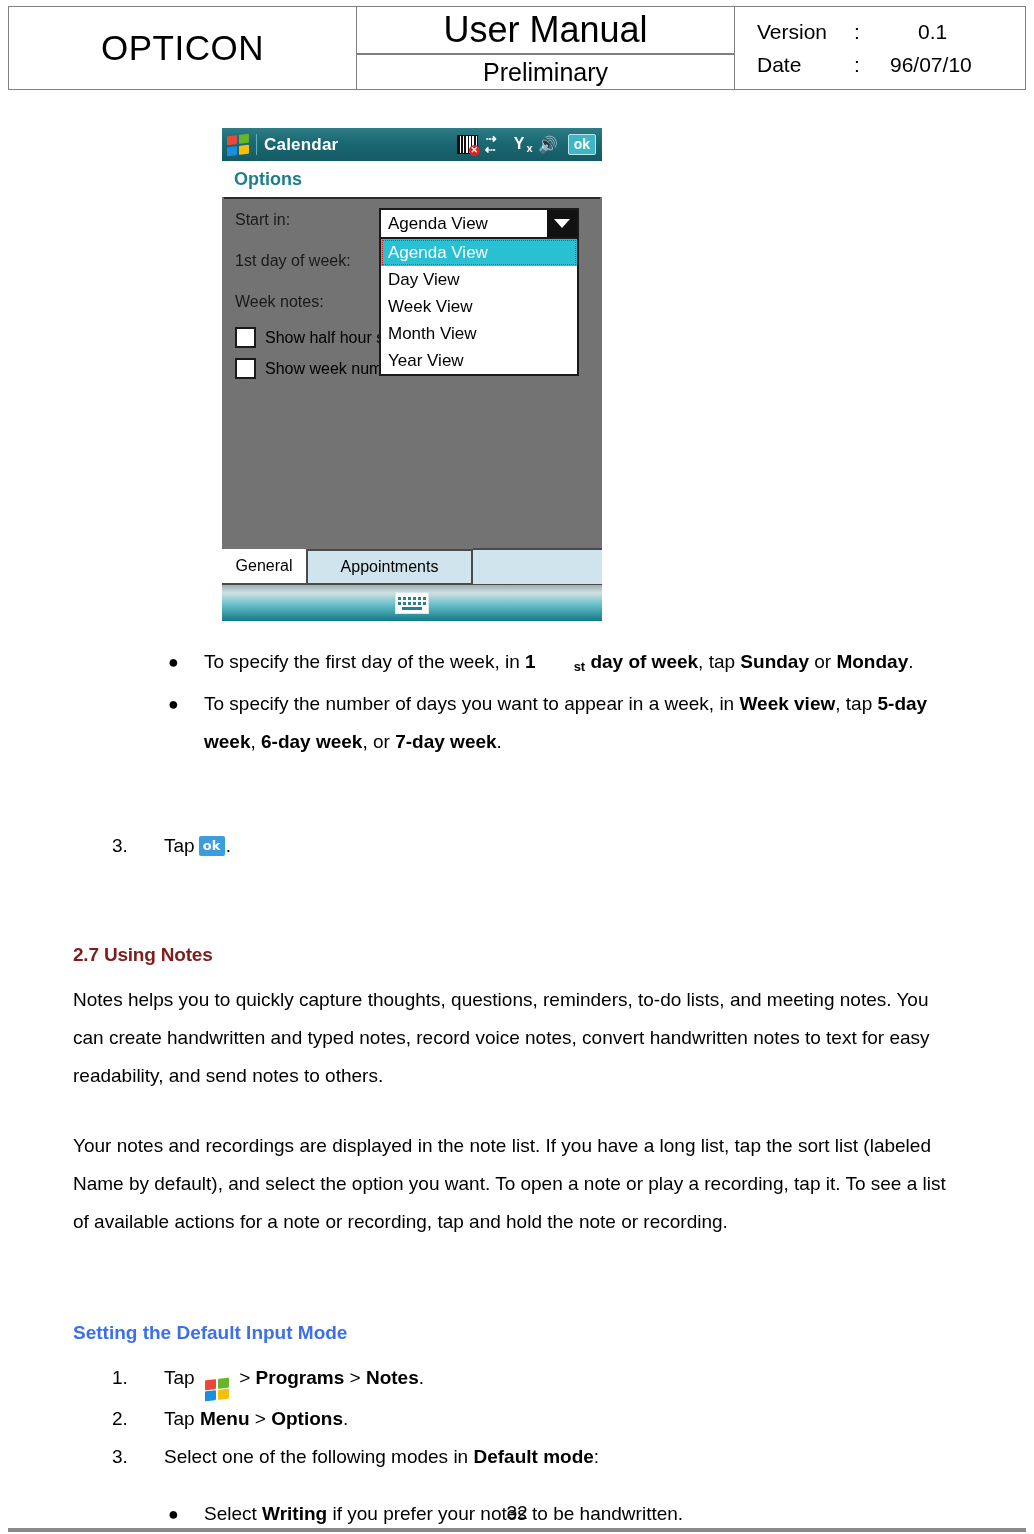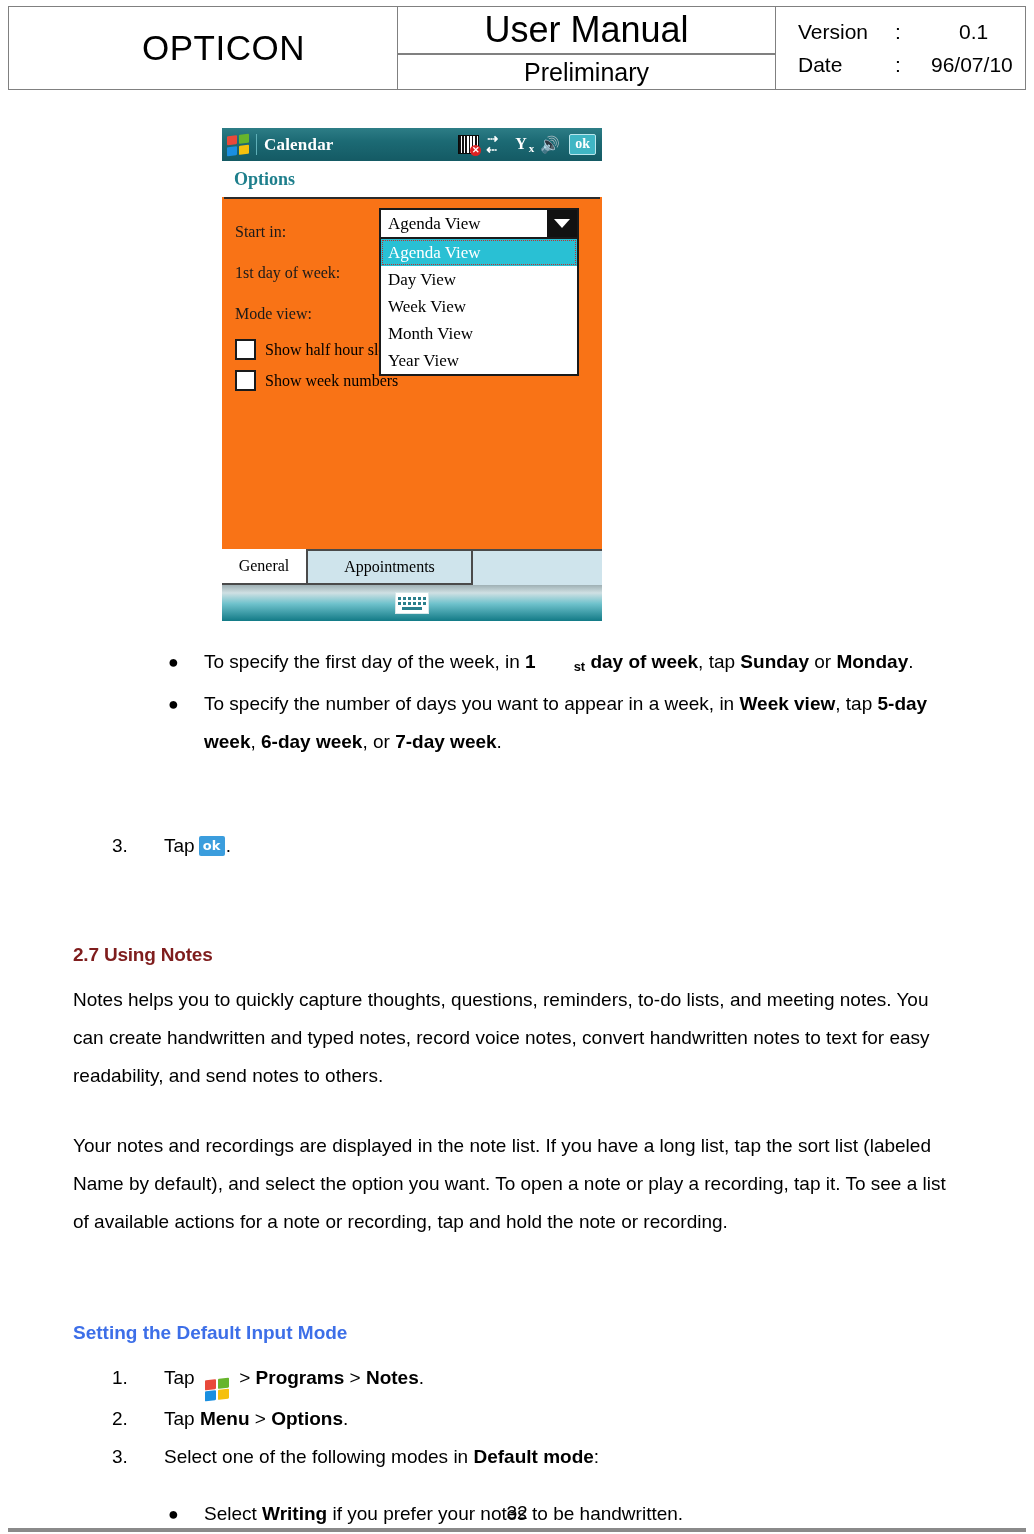--- a/index.html
+++ b/index.html
@@ -19,21 +19,20 @@
   
   .doc-header {
     position: absolute;
     left: 8px;
     top: 6px;
     width: 1018px;
     height: 84px;
     border: 1.5px solid #808080;
     box-sizing: border-box;
     display: flex;
-    padding-left: 41px;
   }
   .hdr-cell-logo {
     width: 348px;
     border-right: 1.5px solid #808080;
     display: flex;
     align-items: center;
     justify-content: center;
     box-sizing: border-box;
   }
   .hdr-logo-text {
@@ -85,22 +84,22 @@
   .meta-value { }
   .meta-value.ver { padding-left: 28px; }
 
   
   .pda {
     position: absolute;
     left: 222px;
     top: 128px;
     width: 380px;
     height: 493px;
-    background: #f97316;
-    font-family: Liberation Serif, serif;
+    background: #737373;
+    font-family: Liberation Sans, sans-serif;
     box-sizing: border-box;
     overflow: hidden;
   }
   .pda-titlebar {
     height: 33px;
     background: linear-gradient(to bottom, #2d7d86 0%, #1c6a74 40%, #145a64 100%);
     display: flex;
     align-items: center;
     padding: 0 4px 0 3px;
     box-sizing: border-box;
@@ -178,21 +177,21 @@
     display:flex; align-items:center;
     padding-left: 12px;
     color: #1e7f8c;
     font-size: 18px;
     font-weight: bold;
     background:#fff;
     box-sizing:border-box;
   }
   .pda-hr { height: 2px; background: #2b2b2b; margin: 0 2px 0 2px; }
 
-  .pda-body { position: relative; padding: 12px 0 0 0; height: 355px; box-sizing:border-box; }
+  .pda-body { position: relative; padding: 0 0 0 0; height: 355px; box-sizing:border-box; }
   .form-row {
     display:flex; align-items:center; height: 41px; padding-left: 13px;
     font-size: 16px; color:#1a1a1a;
   }
   .form-row .lbl { width: 175px; }
 
   .dd-wrap { position:absolute; left: 157px; top: 9px; width: 200px; z-index: 5; }
   .dd-closed {
     height: 31px; background:#fff; border:2px solid #1a1a1a;
     display:flex; align-items:center; box-sizing:border-box;
@@ -216,21 +215,21 @@
   }
 
   .cb-row { display:flex; align-items:center; height: 31px; padding-left: 13px; font-size:16px; }
   .cb {
     width:21px;height:21px;border:2px solid #1a1a1a;background:#fff;
     margin-right:9px; box-sizing:border-box; flex:0 0 auto;
   }
 
   .pda-tabs {
     position:absolute; left:0; bottom:36px; width:100%;
-    height: 36px; display:flex; align-items:flex-start;
+    height: 36px; display:flex; align-items:center;
     border-bottom:2px solid #4a4a4a; box-sizing:border-box;
     background:#cfe4ec;
   }
   .tab {
     height:34px; display:flex;align-items:center;justify-content:center;
     font-size:16px; box-sizing:border-box;
   }
   .tab.active { background:#ffffff; width: 86px; border-right:2px solid #4a4a4a;}
   .tab.inactive { background:#cfe4ec; width: 165px; border-right:2px solid #4a4a4a; border-top:2px solid #4a4a4a;}
   .tab-filler { flex:1; background:#cfe4ec; border-top:2px solid #4a4a4a; height:34px;}
@@ -372,21 +371,21 @@
 
   <div class="pda-body">
 
     <div class="form-row">
       <span class="lbl">Start in:</span>
     </div>
     <div class="form-row">
       <span class="lbl">1st day of week:</span>
     </div>
     <div class="form-row">
-      <span class="lbl">Mode view:</span>
+      <span class="lbl">Week notes:</span>
     </div>
 
     <div class="cb-row">
       <span class="cb"></span>
       <span>Show half hour slots</span>
     </div>
     <div class="cb-row">
       <span class="cb"></span>
       <span>Show week numbers</span>
     </div>

